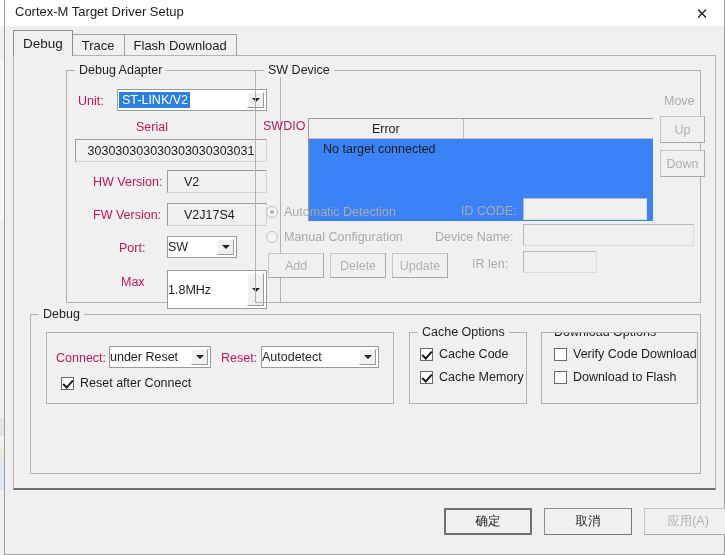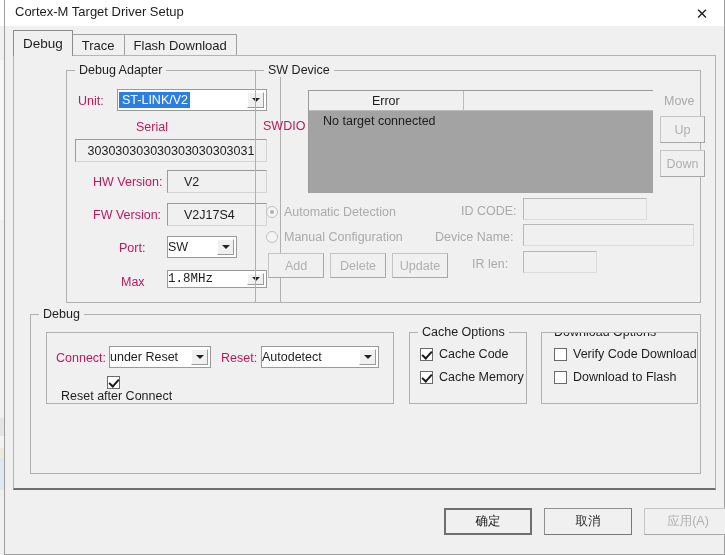--- a/index.html
+++ b/index.html
@@ -190,24 +190,25 @@
     font-size: 12.5px;
     color: #1d1d1d;
     white-space: nowrap;
   }
   .btn.disabled { color: #b0b0b0; border-color: #c4c4c4; border-right-color: #a8a8a8; border-bottom-color: #a8a8a8; }
   .btn.default { border: 2px solid #6f6f6f; }
 
   
   #swdev-list {
     position: absolute;
-    background: #a3a3a3;
+    background: #3b82f6;
     border: 1px solid #9a9a9a;
     border-right: none; border-bottom: none;
     box-sizing: border-box;
+    margin-top: 28px;
   }
   #swdev-header {
     position: absolute; left: 0; top: 0;
     width: 100%; height: 20px;
     display: flex;
     box-sizing: border-box;
   }
   #swdev-header .hcell {
     background: #f0f0f0;
     border-right: 1px solid #bcbcbc;
@@ -338,21 +339,21 @@
 
       <div class="lbl" style="left:52px; top:170px;">Port:</div>
       <div class="combo" style="left:100px; top:165px; width:70px; height:22px;">
         <div class="ctext">SW</div>
         <div class="carrow">
             <span class="tri"></span>
           </div>
       </div>
 
       <div class="lbl" style="left:54px; top:204px;">Max</div>
-      <div class="combo" style="left:100px; top:199px; width:100px; height:18px;font-family:Liberation Mono, monospace;">
+      <div class="combo" style="left:100px; top:199px; width:100px; height:39px;">
         <div class="ctext">1.8MHz</div>
         <div class="carrow">
             <span class="tri"></span>
           </div>
       </div>
     </div>
 
     <div class="group" style="left:241px; top:14px; width:446px; height:233px;">
       <div class="glabel">SW Device</div>
 
@@ -409,21 +410,21 @@
         </div>
 
         <div class="lbl" style="left:174px; top:18px;">Reset:</div>
         <div class="combo" style="left:214px; top:13px; width:118px; height:22px;">
           <div class="ctext">Autodetect</div>
           <div class="carrow">
               <span class="tri"></span>
             </div>
         </div>
 
-        <div class="check checked" style="left:14px; top:43px;flex-direction:column;">
+        <div class="check checked" style="left:14px; top:43px;">
           <span class="box"></span>
           <span class="ctxt">Reset after Connect</span>
         </div>
       </div>
 
       <div class="group" style="left:378px; top:17px; width:118px; height:72px;">
         <div class="glabel">Cache Options</div>
 
         <div class="check checked" style="left:10px; top:14px;">
           <span class="box"></span>

